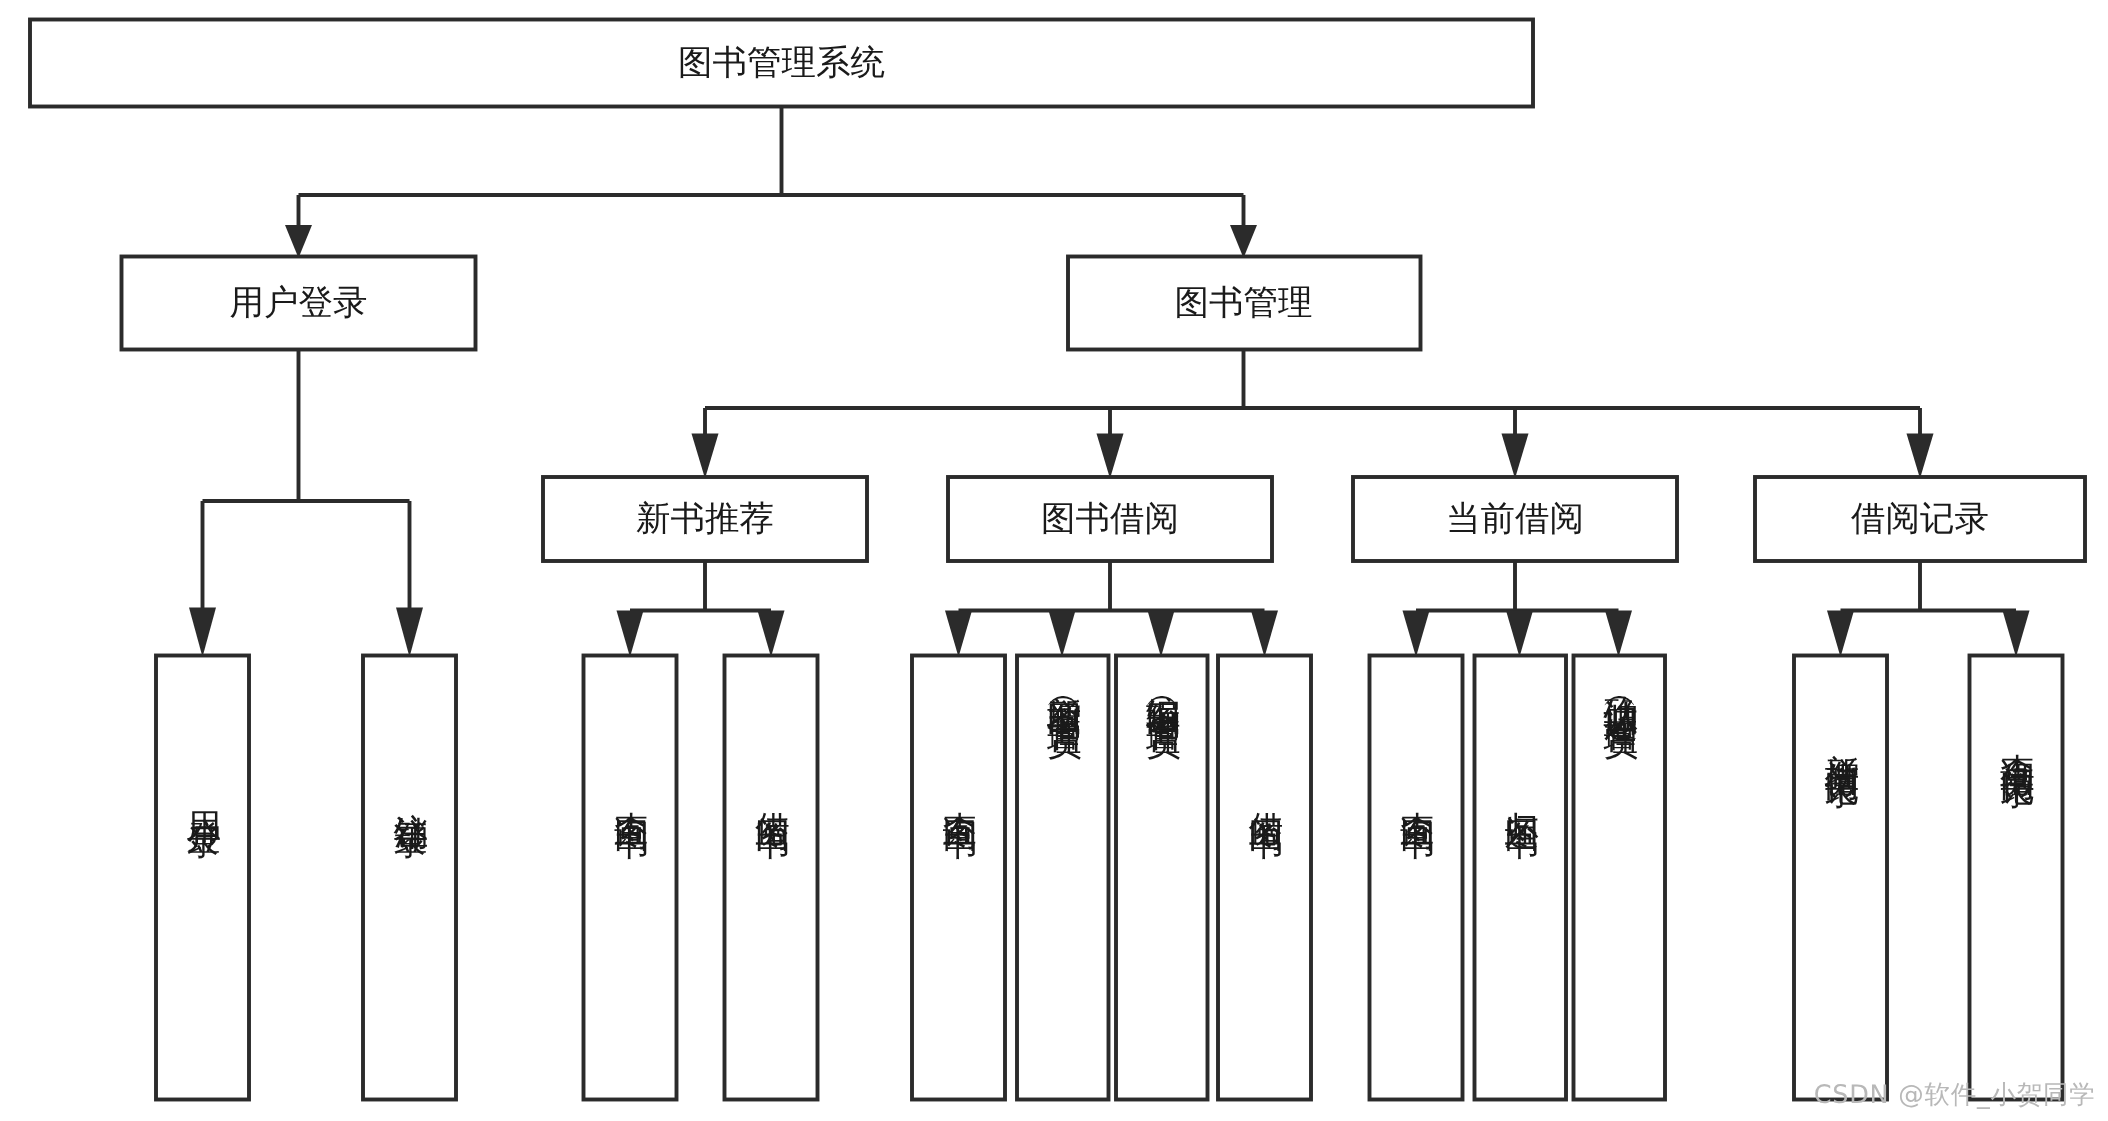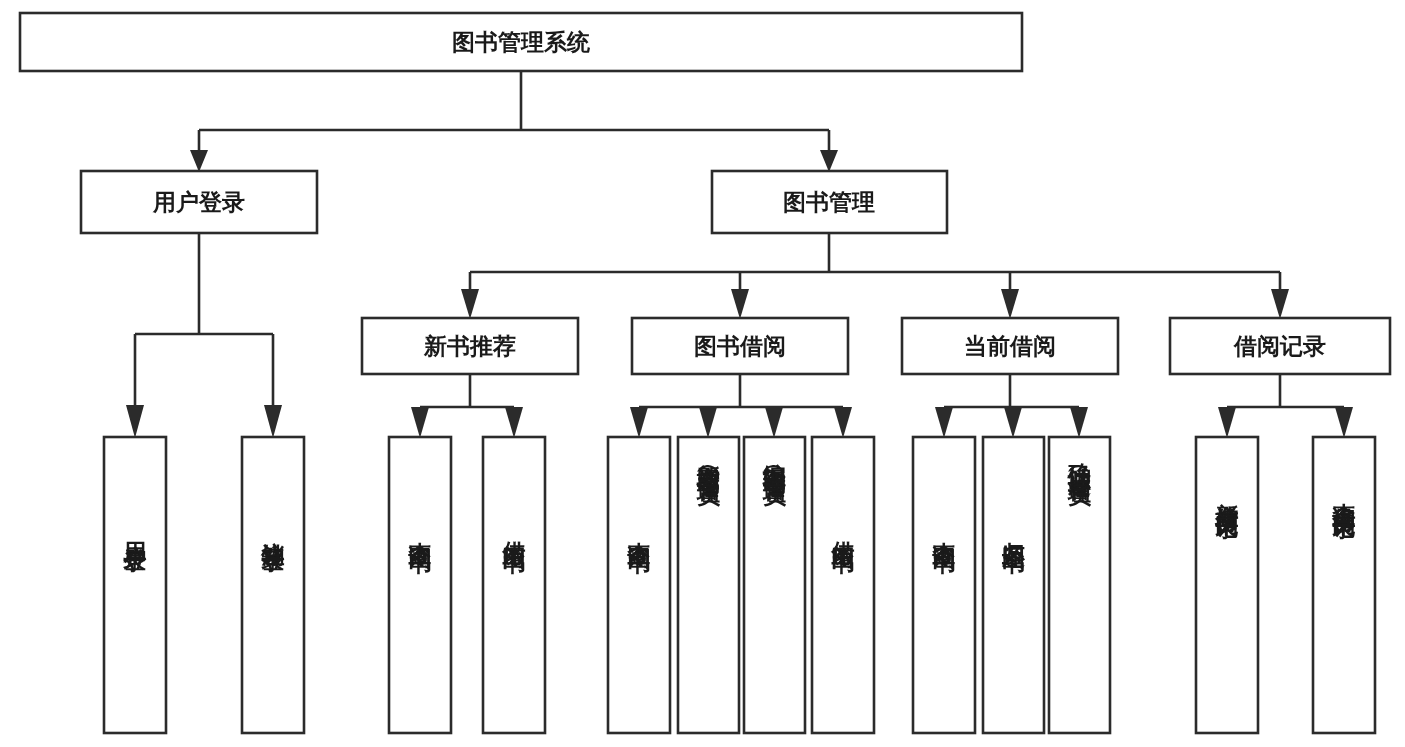--- a/index.html
+++ b/index.html
@@ -12,21 +12,20 @@
     width: 1405px;
     height: 747px;
     font-family: "DejaVu Sans", "Liberation Sans", sans-serif;
     overflow: hidden;
   }
   #diagram-root {
     position: relative;
     width: 1405px;
     height: 747px;
     background: #ffffff;
-    font-weight: bold;
   }
   svg.flow {
     position: absolute;
     left: 0;
     top: 0;
     width: 1405px;
     height: 747px;
     display: block;
   }
   .node-rect {
@@ -225,13 +224,14 @@
   </div>
 
   <div class="v-label-box" style="left:1196px; top:437px; width:62px; height:296px;">
     <span class="v-label-text" style="margin-top:47px;">新增借阅记录</span>
   </div>
 
   <div class="v-label-box" style="left:1313px; top:437px; width:62px; height:296px;">
     <span class="v-label-text" style="margin-top:47px;">查询借阅记录</span>
   </div>
 
+  <div id="watermark">CSDN @软件_小贺同学</div>
 </div>
 
 </body></html>

